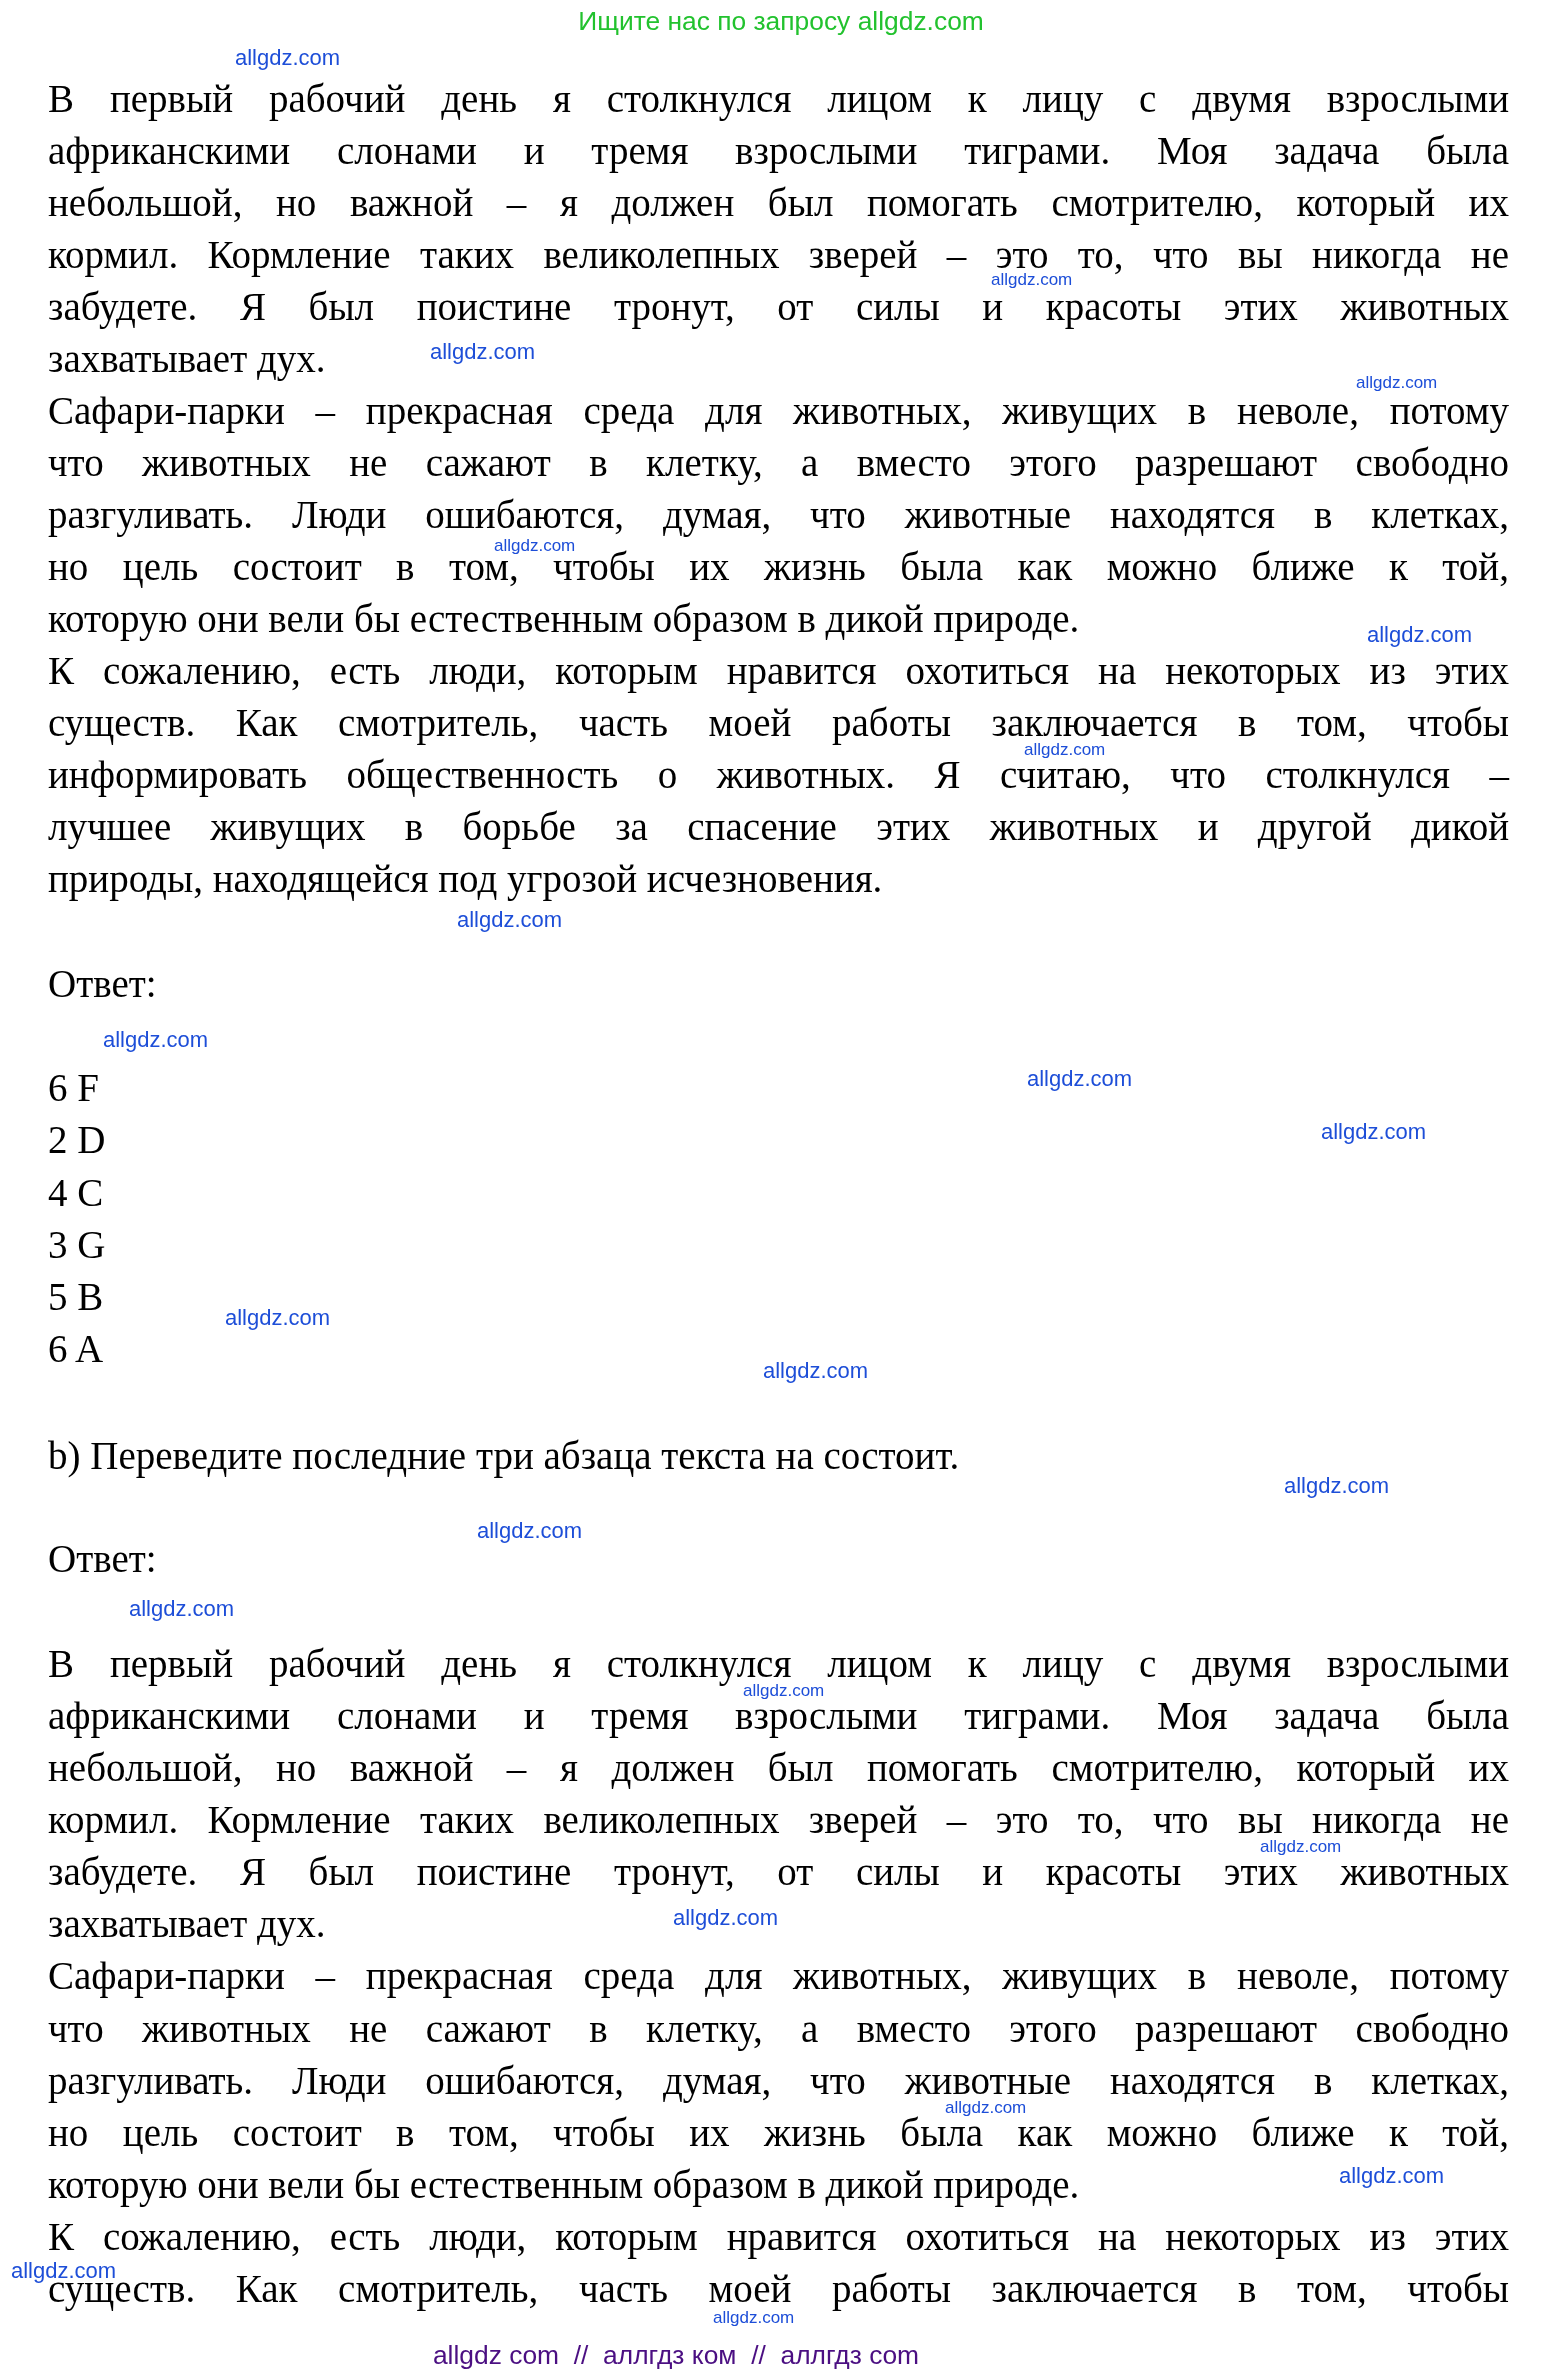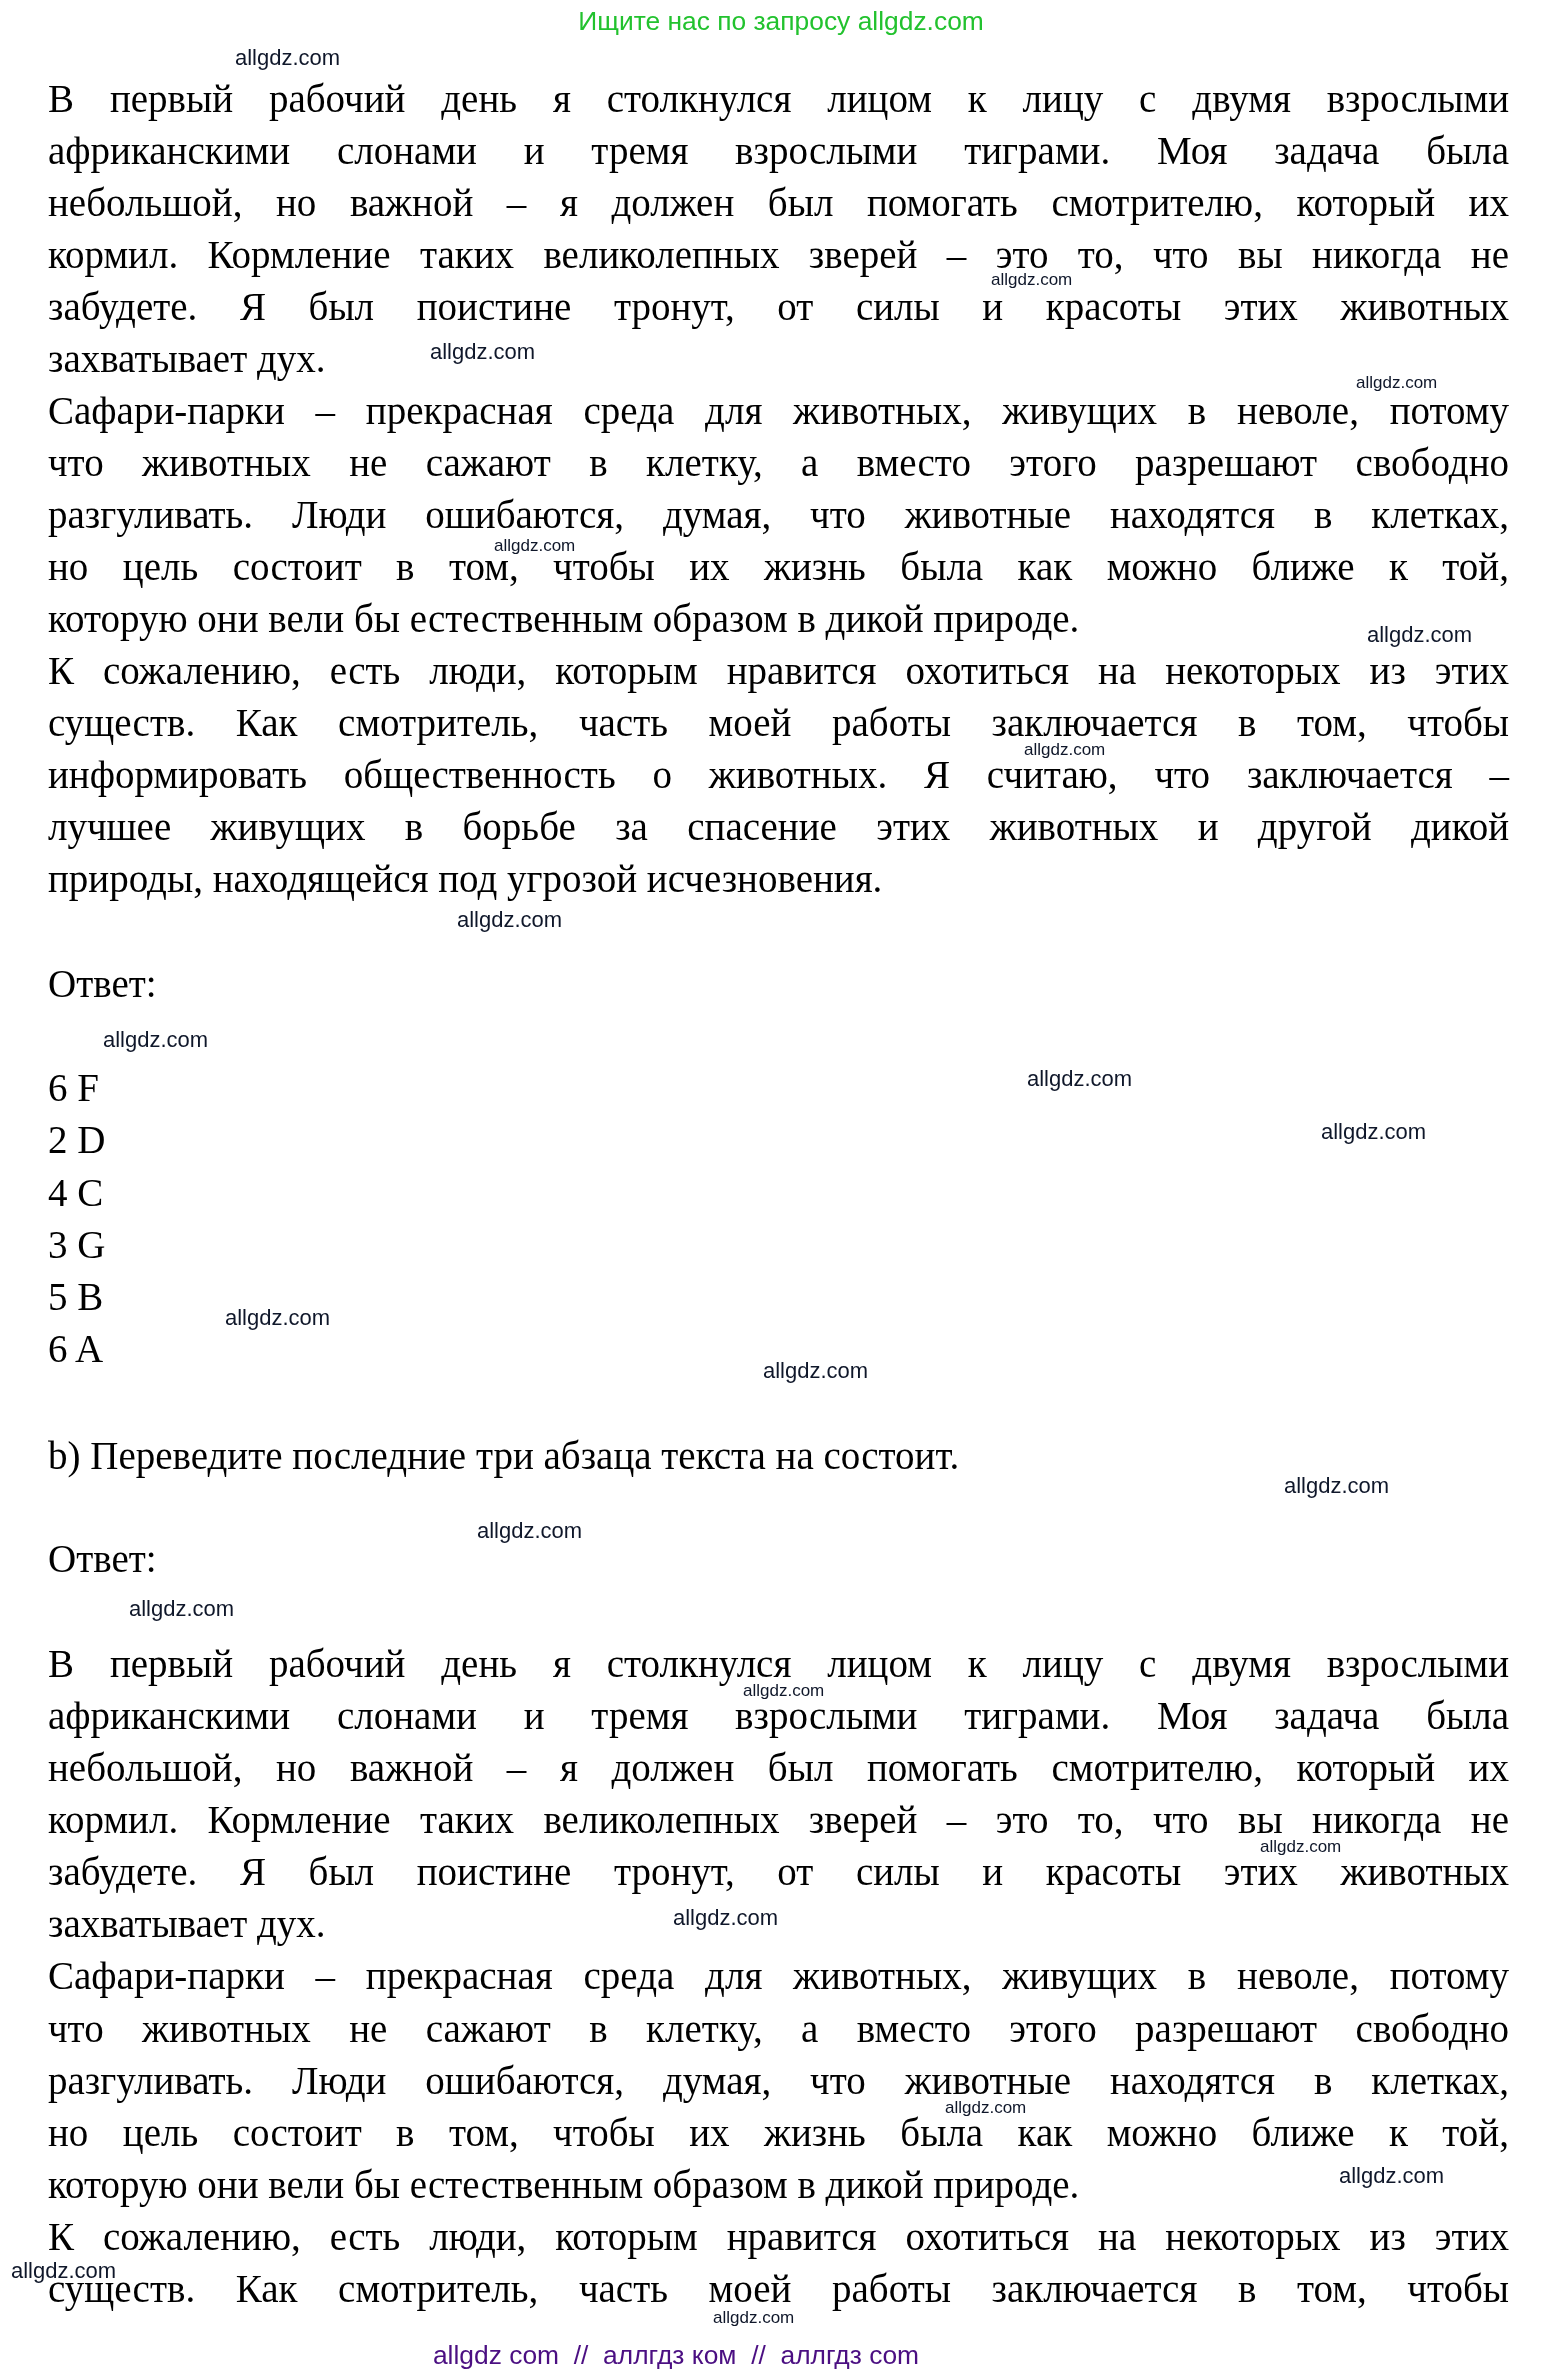--- a/index.html
+++ b/index.html
@@ -15,21 +15,21 @@
   }
   .line {
     position: absolute; left: 48px; width: 1461px;
     font-family: "Liberation Serif", serif; font-size: 39px; line-height: 47px;
     color: #000; white-space: nowrap;
     text-align: justify; text-align-last: justify;
   }
   .line.last { text-align-last: left; }
   .wm {
     position: absolute; font-family: "Liberation Sans", sans-serif;
-    font-size: 22px; color: #0f172a; white-space: nowrap; text-align: center;
+    font-size: 22px; color: #1d4ed8; white-space: nowrap; text-align: center;
   }
   .wm.small { font-size: 17px; }
 </style>
 </head>
 <body>
 
 <div class="header">Ищите нас по запросу allgdz.com</div>
 
 <div>
   <div class="line" style="top:75px">В первый рабочий день я столкнулся лицом к лицу с двумя взрослыми</div>
@@ -44,21 +44,21 @@
   <div class="line" style="top:387px">Сафари-парки – прекрасная среда для животных, живущих в неволе, потому</div>
   <div class="line" style="top:439px">что животных не сажают в клетку, а вместо этого разрешают свободно</div>
   <div class="line" style="top:491px">разгуливать. Люди ошибаются, думая, что животные находятся в клетках,</div>
   <div class="line" style="top:543px">но цель состоит в том, чтобы их жизнь была как можно ближе к той,</div>
   <div class="line last" style="top:595px">которую они вели бы естественным образом в дикой природе.</div>
 </div>
 
 <div>
   <div class="line" style="top:647px">К сожалению, есть люди, которым нравится охотиться на некоторых из этих</div>
   <div class="line" style="top:699px">существ. Как смотритель, часть моей работы заключается в том, чтобы</div>
-  <div class="line" style="top:751px">информировать общественность о животных. Я считаю, что заключается –</div>
+  <div class="line" style="top:751px">информировать общественность о животных. Я считаю, что столкнулся –</div>
   <div class="line" style="top:803px">лучшее живущих в борьбе за спасение этих животных и другой дикой</div>
   <div class="line last" style="top:855px">природы, находящейся под угрозой исчезновения.</div>
 </div>
 
 <div class="line last" style="top:960px">Ответ:</div>
 <div>
   <div class="line last" style="top:1064px">6 F</div>
   <div class="line last" style="top:1116px">2 D</div>
   <div class="line last" style="top:1169px">4 C</div>
   <div class="line last" style="top:1221px">3 G</div>

